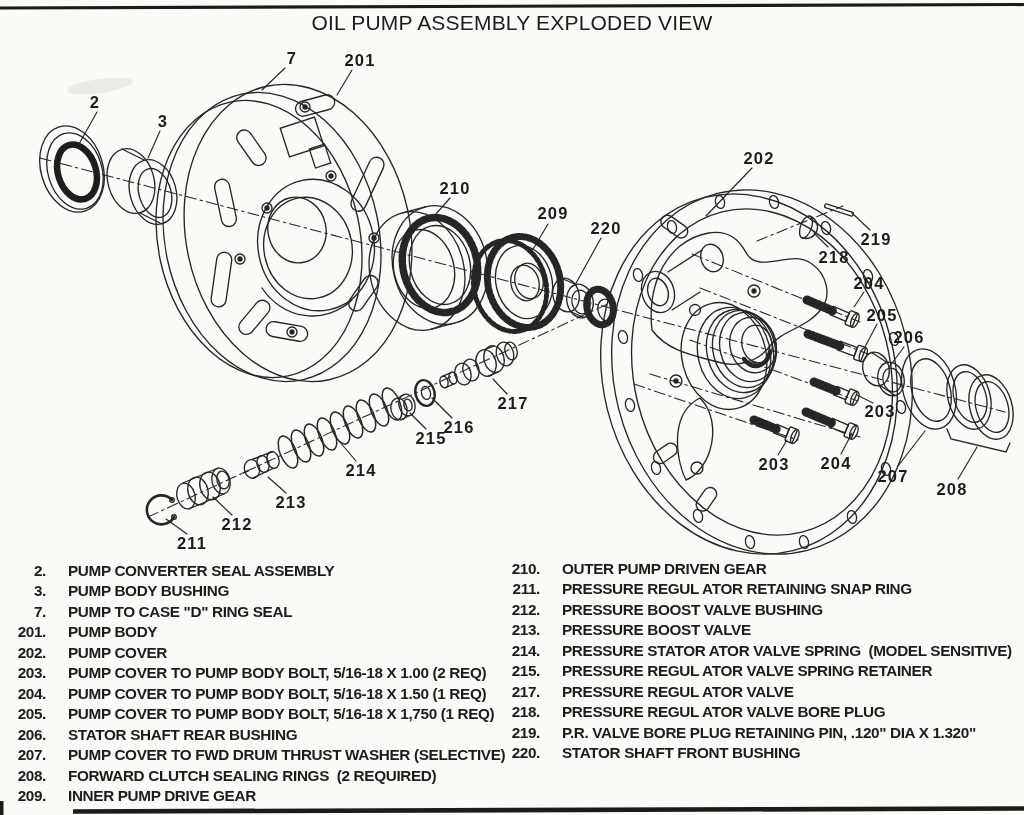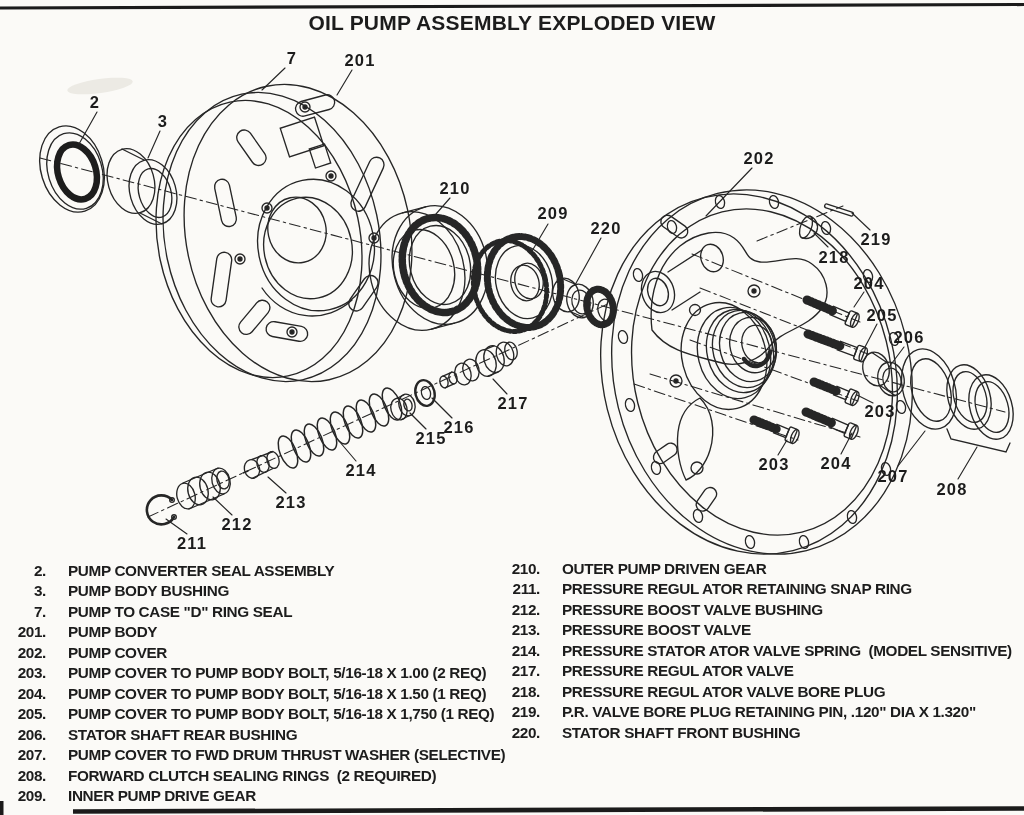--- a/index.html
+++ b/index.html
@@ -1,19 +1,19 @@
 <!DOCTYPE html>
 <html><head>
 <meta charset="utf-8">
 <style>
   html,body{margin:0;padding:0;background:#e8e8e8}
   .page{position:relative;width:1024px;height:815px;background:#fbfaf7;overflow:hidden;
         font-family:"Liberation Sans",sans-serif;color:#1c1c1c}
   .page-title{position:absolute;top:11px;left:0;width:100%;text-align:center;
-        font-size:21px;font-weight:700;letter-spacing:.2px}
+        font-size:21px;font-weight:400;letter-spacing:.2px}
   svg.diagram{position:absolute;left:0;top:0;width:1024px;height:815px}
   .plist{position:absolute;font-size:15.3px;font-weight:700;letter-spacing:-.35px;line-height:20.45px}
   .prow{display:flex;white-space:pre}
   .pnum{flex:none;width:44px;text-align:right}
   .pnm{margin-left:22px}
   text.co{font:700 16.5px "Liberation Sans",sans-serif;letter-spacing:1.2px;fill:#1c1c1c;stroke:none}
   .dd{stroke-dasharray:11 4 2.5 4;stroke-width:1.05}
   .ldr{stroke-width:1.15}
 </style>
 </head>
@@ -374,18 +374,19 @@
       <div class="prow"><span class="pnum">207.</span><span class="pnm">PUMP COVER TO FWD DRUM THRUST WASHER (SELECTIVE)</span></div>
       <div class="prow"><span class="pnum">208.</span><span class="pnm">FORWARD CLUTCH SEALING RINGS  (2 REQUIRED)</span></div>
       <div class="prow"><span class="pnum">209.</span><span class="pnm">INNER PUMP DRIVE GEAR</span></div>
     </div>
   <div class="plist" id="plist-right" style="left:496px;top:559px;width:502px">
       <div class="prow"><span class="pnum">210.</span><span class="pnm">OUTER PUMP DRIVEN GEAR</span></div>
       <div class="prow"><span class="pnum">211.</span><span class="pnm">PRESSURE REGUL ATOR RETAINING SNAP RING</span></div>
       <div class="prow"><span class="pnum">212.</span><span class="pnm">PRESSURE BOOST VALVE BUSHING</span></div>
       <div class="prow"><span class="pnum">213.</span><span class="pnm">PRESSURE BOOST VALVE</span></div>
       <div class="prow"><span class="pnum">214.</span><span class="pnm">PRESSURE STATOR ATOR VALVE SPRING  (MODEL SENSITIVE)</span></div>
+      <div class="prow"><span class="pnum">215.</span><span class="pnm">PRESSURE REGUL ATOR VALVE SPRING RETAINER</span></div>
       <div class="prow"><span class="pnum">217.</span><span class="pnm">PRESSURE REGUL ATOR VALVE</span></div>
       <div class="prow"><span class="pnum">218.</span><span class="pnm">PRESSURE REGUL ATOR VALVE BORE PLUG</span></div>
       <div class="prow"><span class="pnum">219.</span><span class="pnm">P.R. VALVE BORE PLUG RETAINING PIN, .120" DIA X 1.320"</span></div>
       <div class="prow"><span class="pnum">220.</span><span class="pnm">STATOR SHAFT FRONT BUSHING</span></div>
     </div>
 </div>
 
 </body></html>

